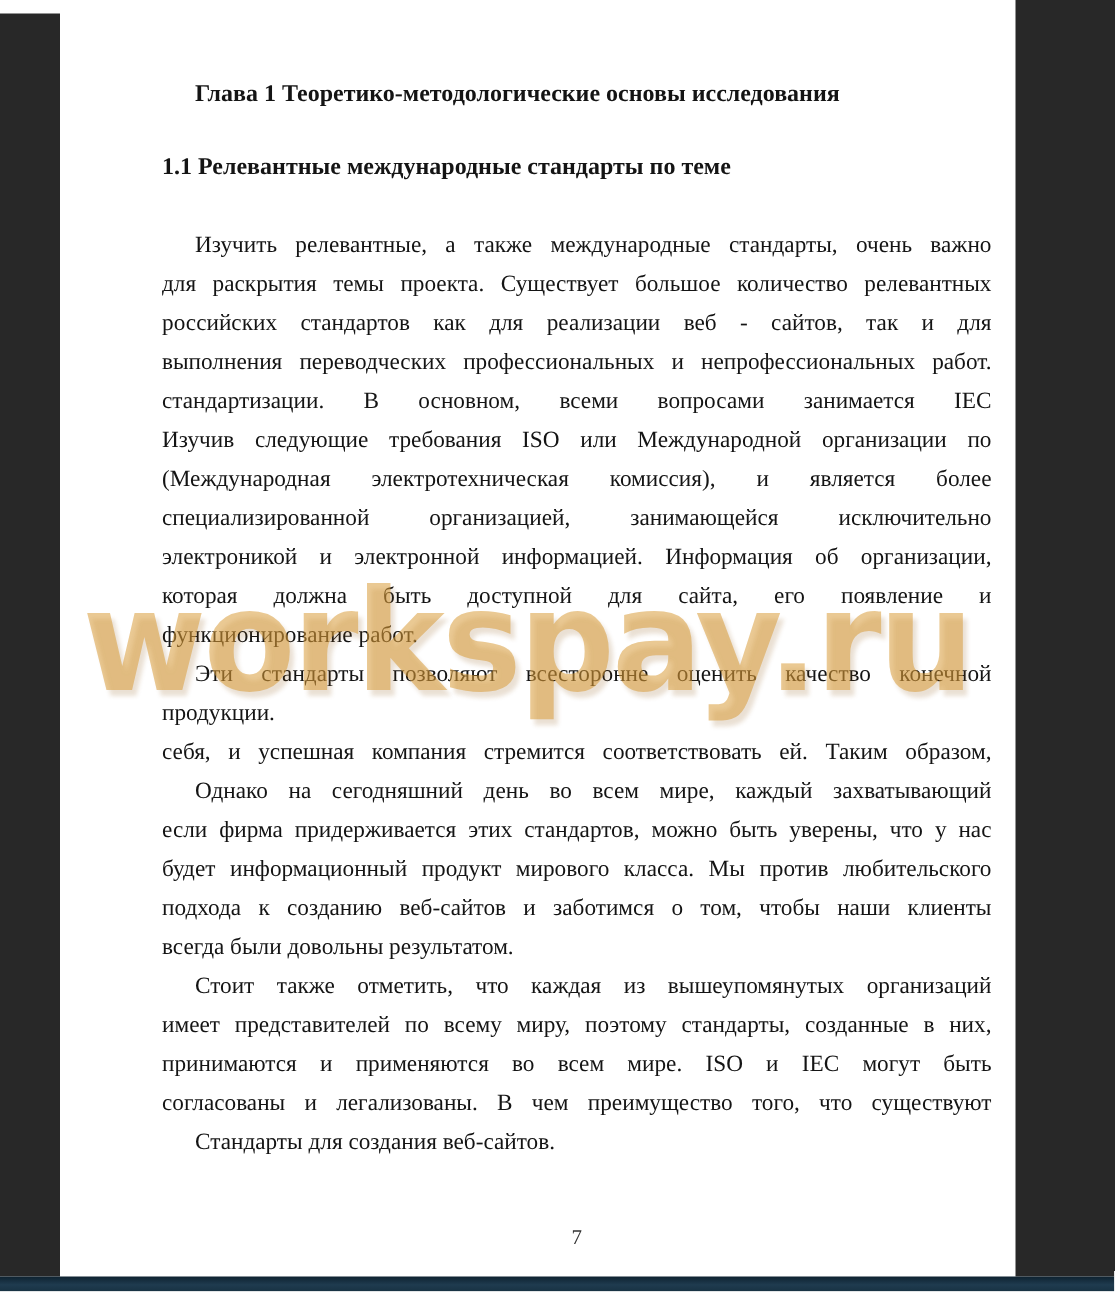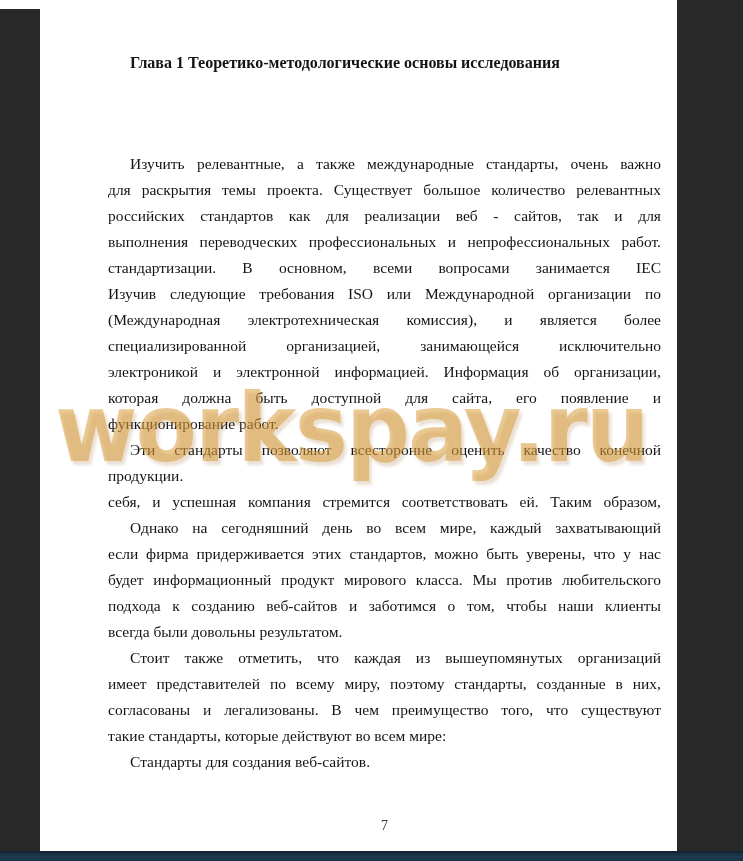--- a/index.html
+++ b/index.html
@@ -97,20 +97,21 @@
 </head>
 <body>
 
 <div class="viewport">
 
   <div class="band band-left"></div>
   <div class="band band-right"></div>
 
   <div class="content">
     <div class="h chapter">Глава 1 Теоретико-методологические основы исследования</div>
+    <div class="h section">1.1 Релевантные международные стандарты по теме</div>
     <div class="lines" id="lines">
         <div class="line indent">Изучить релевантные, а также международные стандарты, очень важно</div>
         <div class="line">для раскрытия темы проекта. Существует большое количество релевантных</div>
         <div class="line">российских стандартов как для реализации веб - сайтов, так и для</div>
         <div class="line">выполнения переводческих профессиональных и непрофессиональных работ.</div>
         <div class="line">стандартизации. В основном, всеми вопросами занимается IEC</div>
         <div class="line">Изучив следующие требования ISO или Международной организации по</div>
         <div class="line">(Международная электротехническая комиссия), и является более</div>
         <div class="line">специализированной организацией, занимающейся исключительно</div>
         <div class="line">электроникой и электронной информацией. Информация об организации,</div>
@@ -119,22 +120,22 @@
         <div class="line indent">Эти стандарты позволяют всесторонне оценить качество конечной</div>
         <div class="line last">продукции.</div>
         <div class="line">себя, и успешная компания стремится соответствовать ей. Таким образом,</div>
         <div class="line indent">Однако на сегодняшний день во всем мире, каждый захватывающий</div>
         <div class="line">если фирма придерживается этих стандартов, можно быть уверены, что у нас</div>
         <div class="line">будет информационный продукт мирового класса. Мы против любительского</div>
         <div class="line">подхода к созданию веб-сайтов и заботимся о том, чтобы наши клиенты</div>
         <div class="line last">всегда были довольны результатом.</div>
         <div class="line indent">Стоит также отметить, что каждая из вышеупомянутых организаций</div>
         <div class="line">имеет представителей по всему миру, поэтому стандарты, созданные в них,</div>
+        <div class="line">принимаются и применяются во всем мире. ISO и IEC могут быть</div>
         <div class="line">согласованы и легализованы. В чем преимущество того, что существуют</div>
-        <div class="line last">такие стандарты, которые действуют во всем мире:</div>
         <div class="line indent last">Стандарты для создания веб-сайтов.</div>
       </div>
     <div class="pageno">7</div>
   </div>
 
   <div class="watermark">workspay.ru</div>
 
   <div class="taskbar"></div>
 
 </div>

